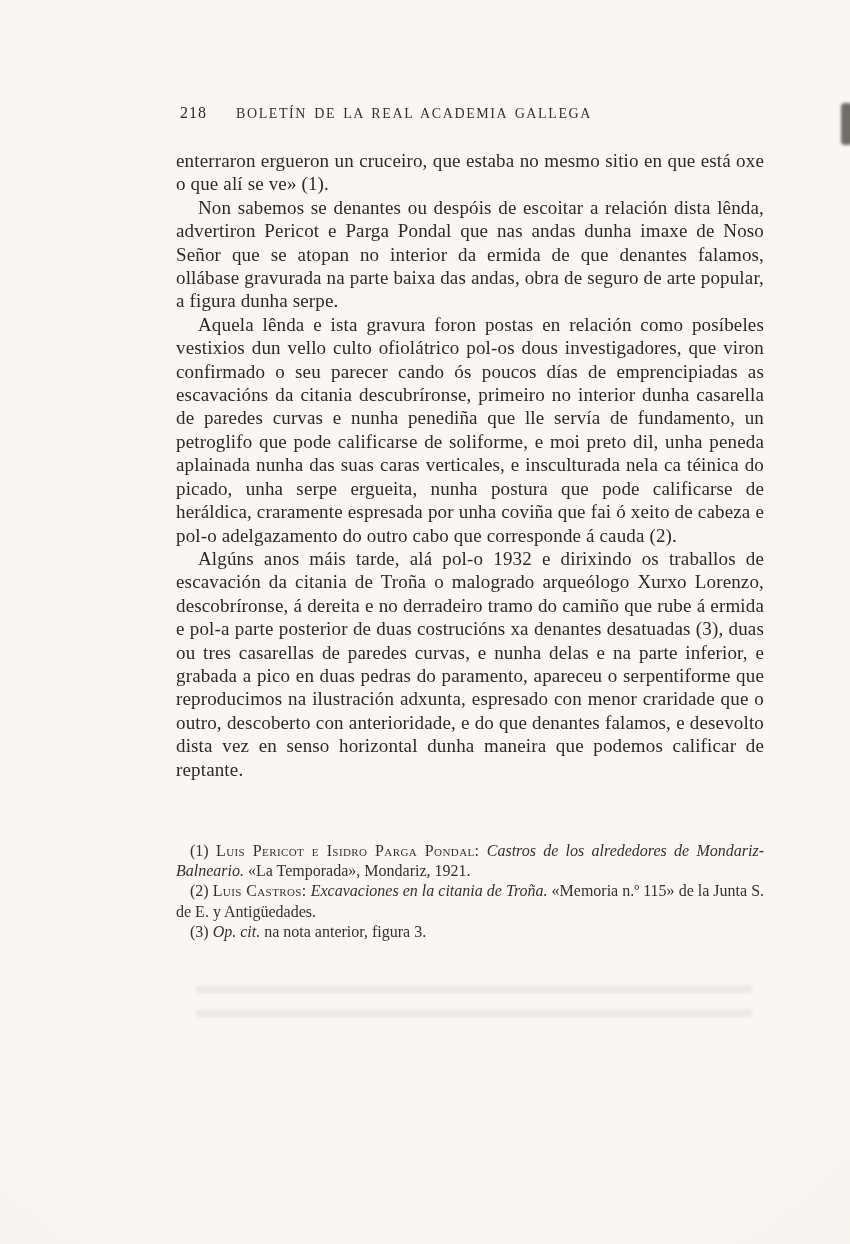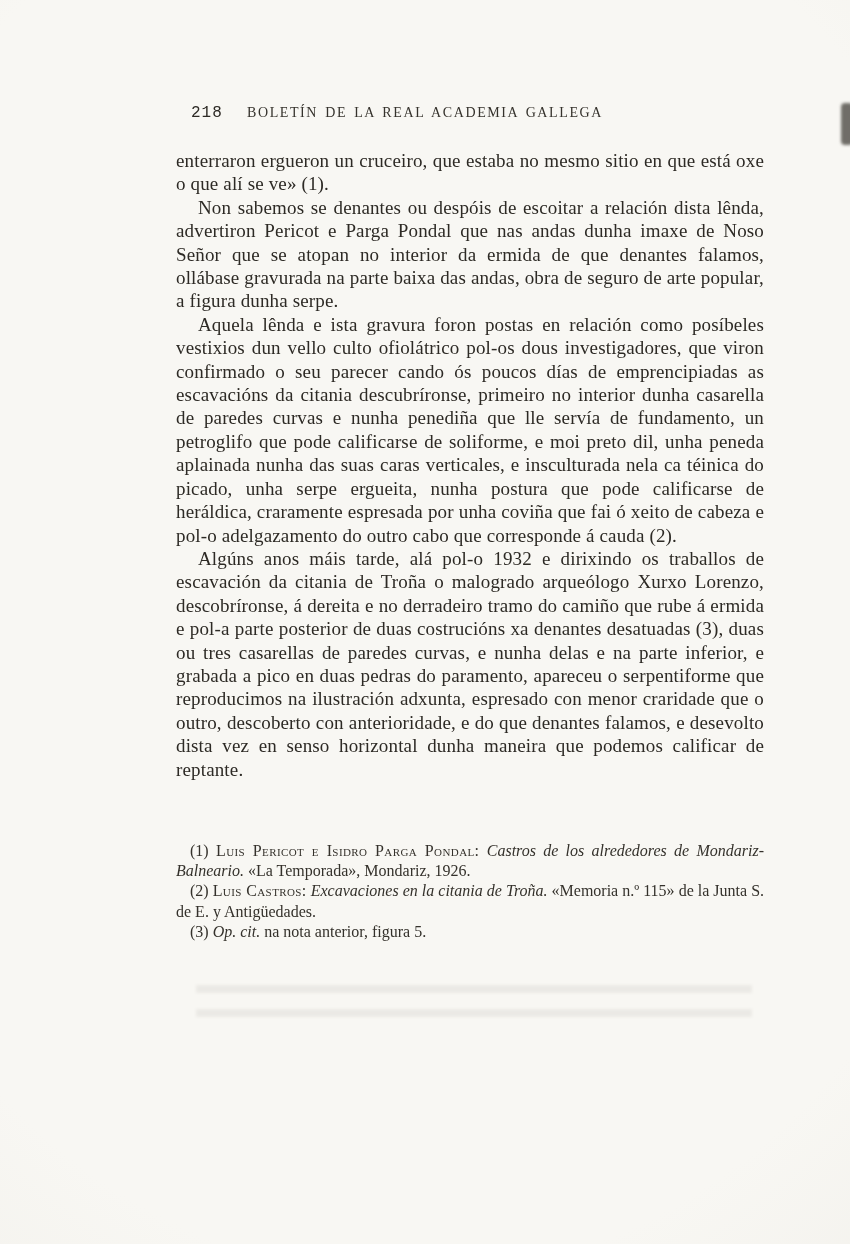--- a/index.html
+++ b/index.html
@@ -25,24 +25,23 @@
   }
   
   .running-head {
     display: flex;
     align-items: baseline;
     white-space: nowrap;
   }
   .pagenum {
     font-size: 16px;
     letter-spacing: 1px;
-    margin-left: 15px;
+    margin-left: 4px;
     width: 56px;
     flex: 0 0 auto;
-    font-family: Liberation Mono, monospace;
   }
   .running-title {
     font-size: 14px;
     font-weight: 400;
     letter-spacing: 1.6px;
     word-spacing: 2px;
     color: #35322c;
   }
   
   .body-text {
@@ -110,32 +109,32 @@
       <p class="para">Non sabemos se denantes ou despóis de escoitar a relación dista lênda, advertiron Pericot e Parga Pondal que nas andas dunha imaxe de Noso Señor que se atopan no interior da ermida de que denantes falamos, ollábase gravurada na parte baixa das andas, obra de seguro de arte popular, a figura dunha serpe.</p>
       <p class="para">Aquela lênda e ista gravura foron postas en relación como posíbeles vestixios dun vello culto ofiolátrico pol-os dous investigadores, que viron confirmado o seu parecer cando ós poucos días de emprencipiadas as escavacións da citania descubríronse, primeiro no interior dunha casarella de paredes curvas e nunha penediña que lle servía de fundamento, un petroglifo que pode calificarse de soliforme, e moi preto dil, unha peneda aplainada nunha das suas caras verticales, e insculturada nela ca téinica do picado, unha serpe ergueita, nunha postura que pode calificarse de heráldica, craramente espresada por unha coviña que fai ó xeito de cabeza e pol-o adelgazamento do outro cabo que corresponde á cauda (2).</p>
       <p class="para">Algúns anos máis tarde, alá pol-o 1932 e dirixindo os traballos de escavación da citania de Troña o malogrado arqueólogo Xurxo Lorenzo, descobríronse, á dereita e no derradeiro tramo do camiño que rube á ermida e pol-a parte posterior de duas costrucións xa denantes desatuadas (3), duas ou tres casarellas de paredes curvas, e nunha delas e na parte inferior, e grabada a pico en duas pedras do paramento, apareceu o serpentiforme que reproducimos na ilustración adxunta, espresado con menor craridade que o outro, descoberto con anterioridade, e do que denantes falamos, e desevolto dista vez en senso horizontal dunha maneira que podemos calificar de reptante.</p>
     </main>
 
     <footer class="footnotes">
       <p class="footnote">
         <span>(1)</span>
         <span class="sc">Luis Pericot e Isidro Parga Pondal:</span>
         <span class="it">Castros de los alrededores de Mondariz-Balneario.</span>
-        <span>«La Temporada», Mondariz, 1926.</span>
+        <span>«La Temporada», Mondariz, 1921.</span>
       </p>
       <p class="footnote">
         <span>(2)</span>
         <span class="sc">Luis Castros:</span>
         <span class="it">Excavaciones en la citania de Troña.</span>
         <span>«Memoria n.º 115» de la Junta S. de E. y Antigüedades.</span>
       </p>
       <p class="footnote">
         <span>(3)</span>
         <span class="it">Op. cit.</span>
-        <span>na nota anterior, figura 5.</span>
+        <span>na nota anterior, figura 3.</span>
       </p>
     </footer>
 
   </div>
 
   <div class="edge-artifact"></div>
   <div class="bleed-through"></div>
 
 </div>
 

